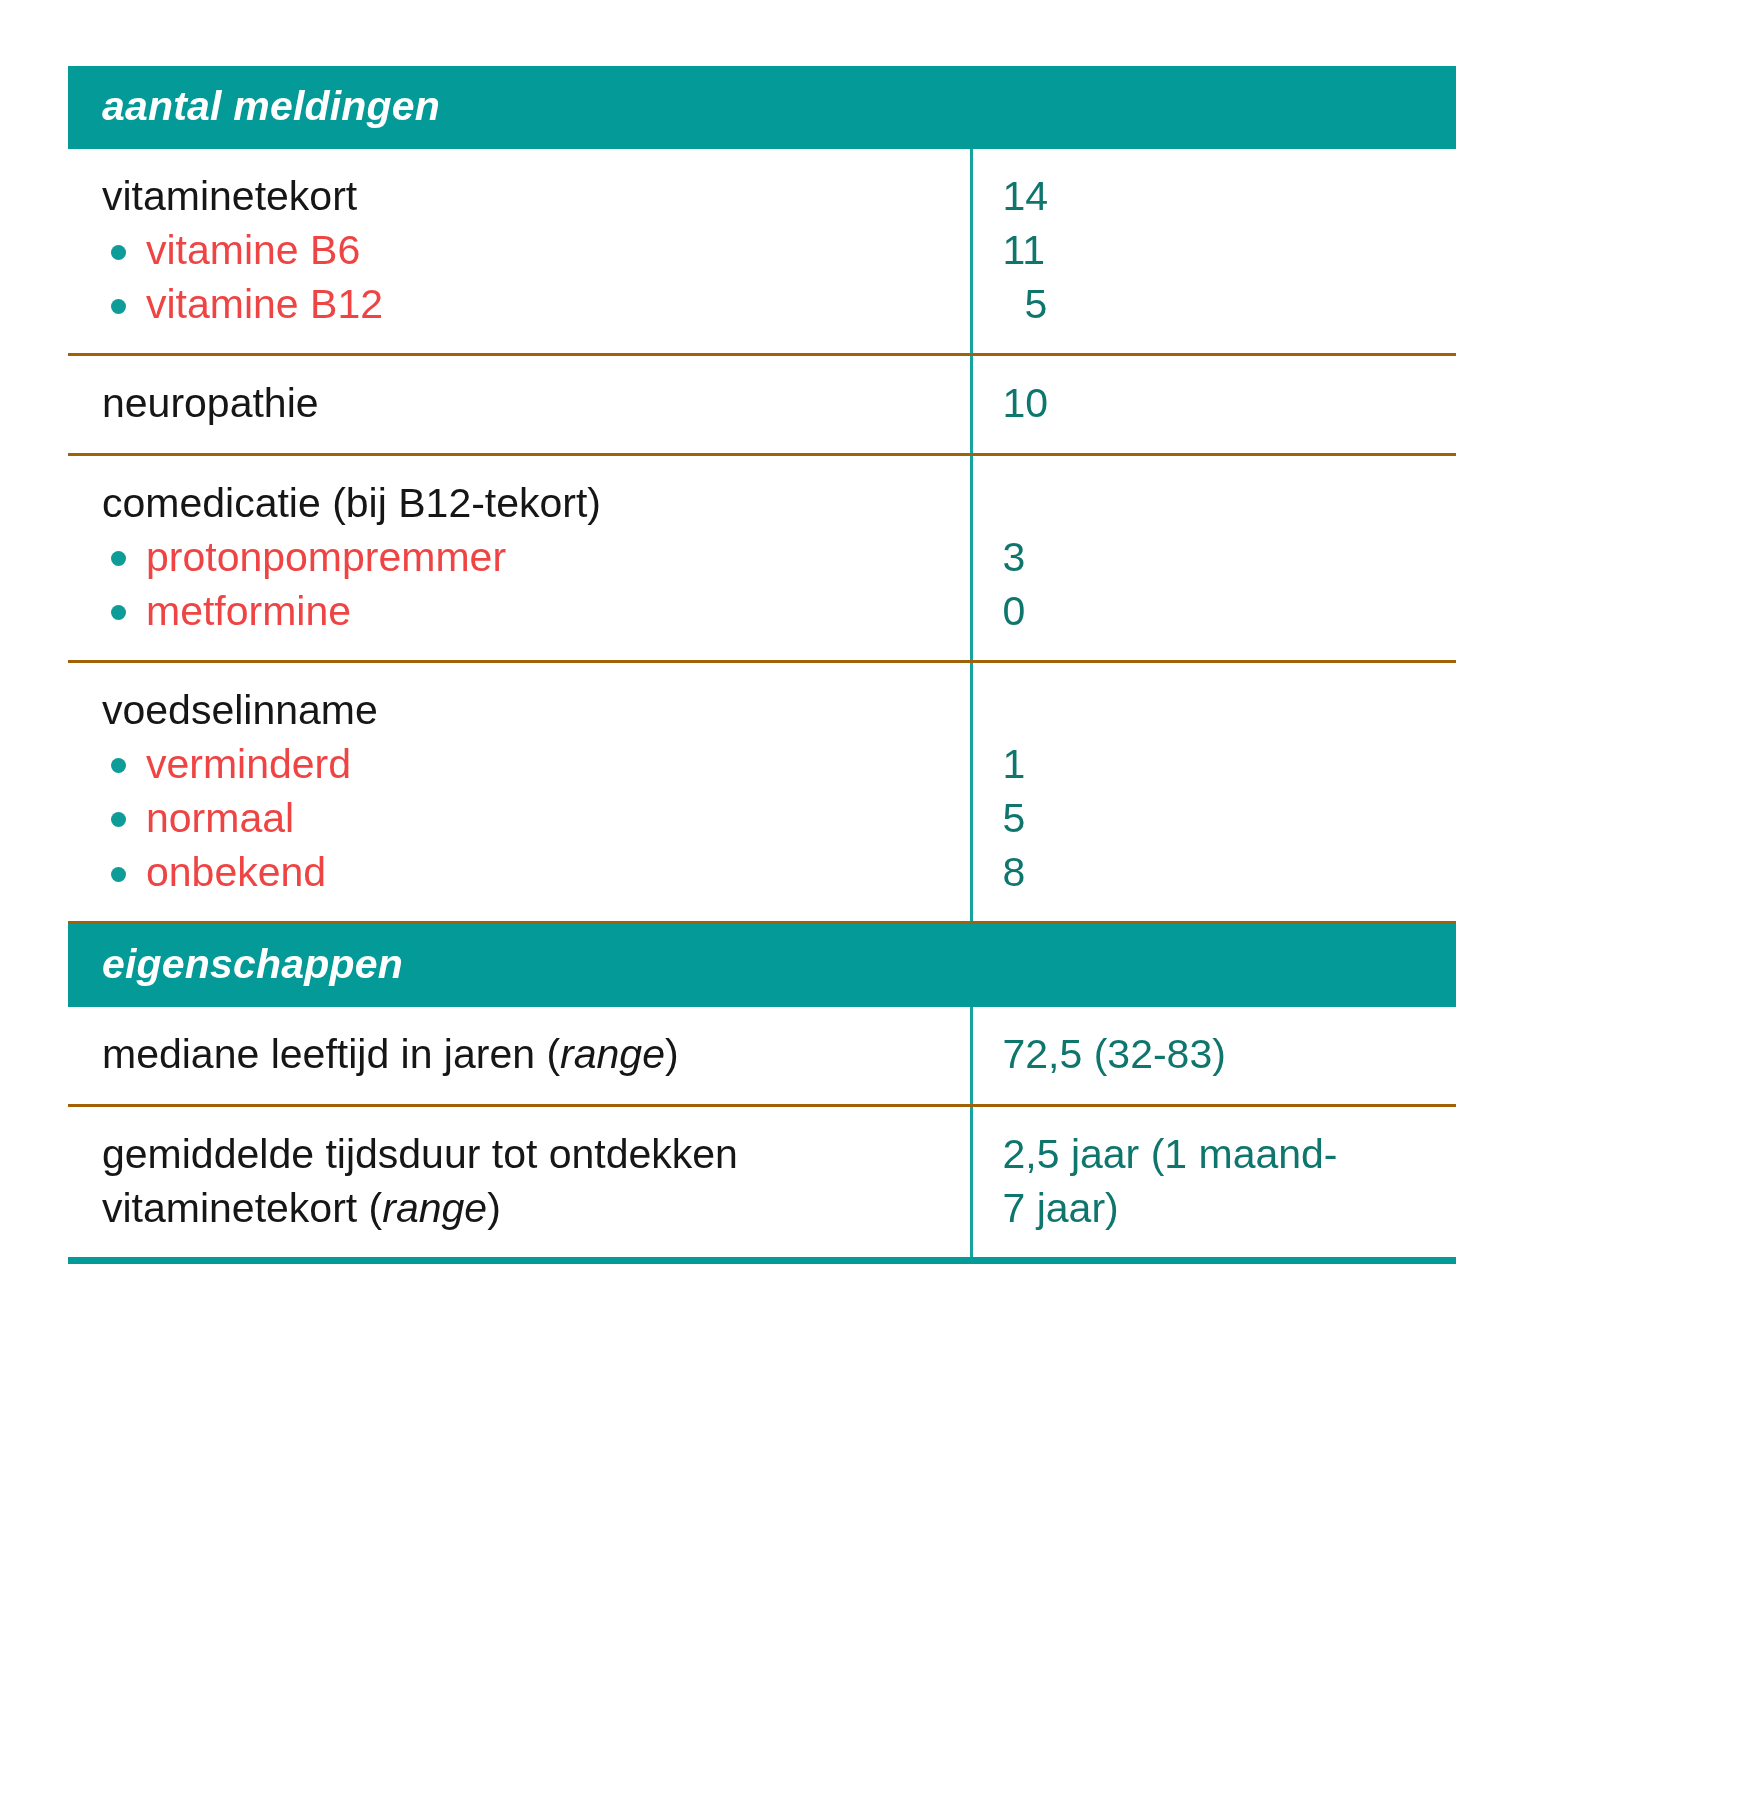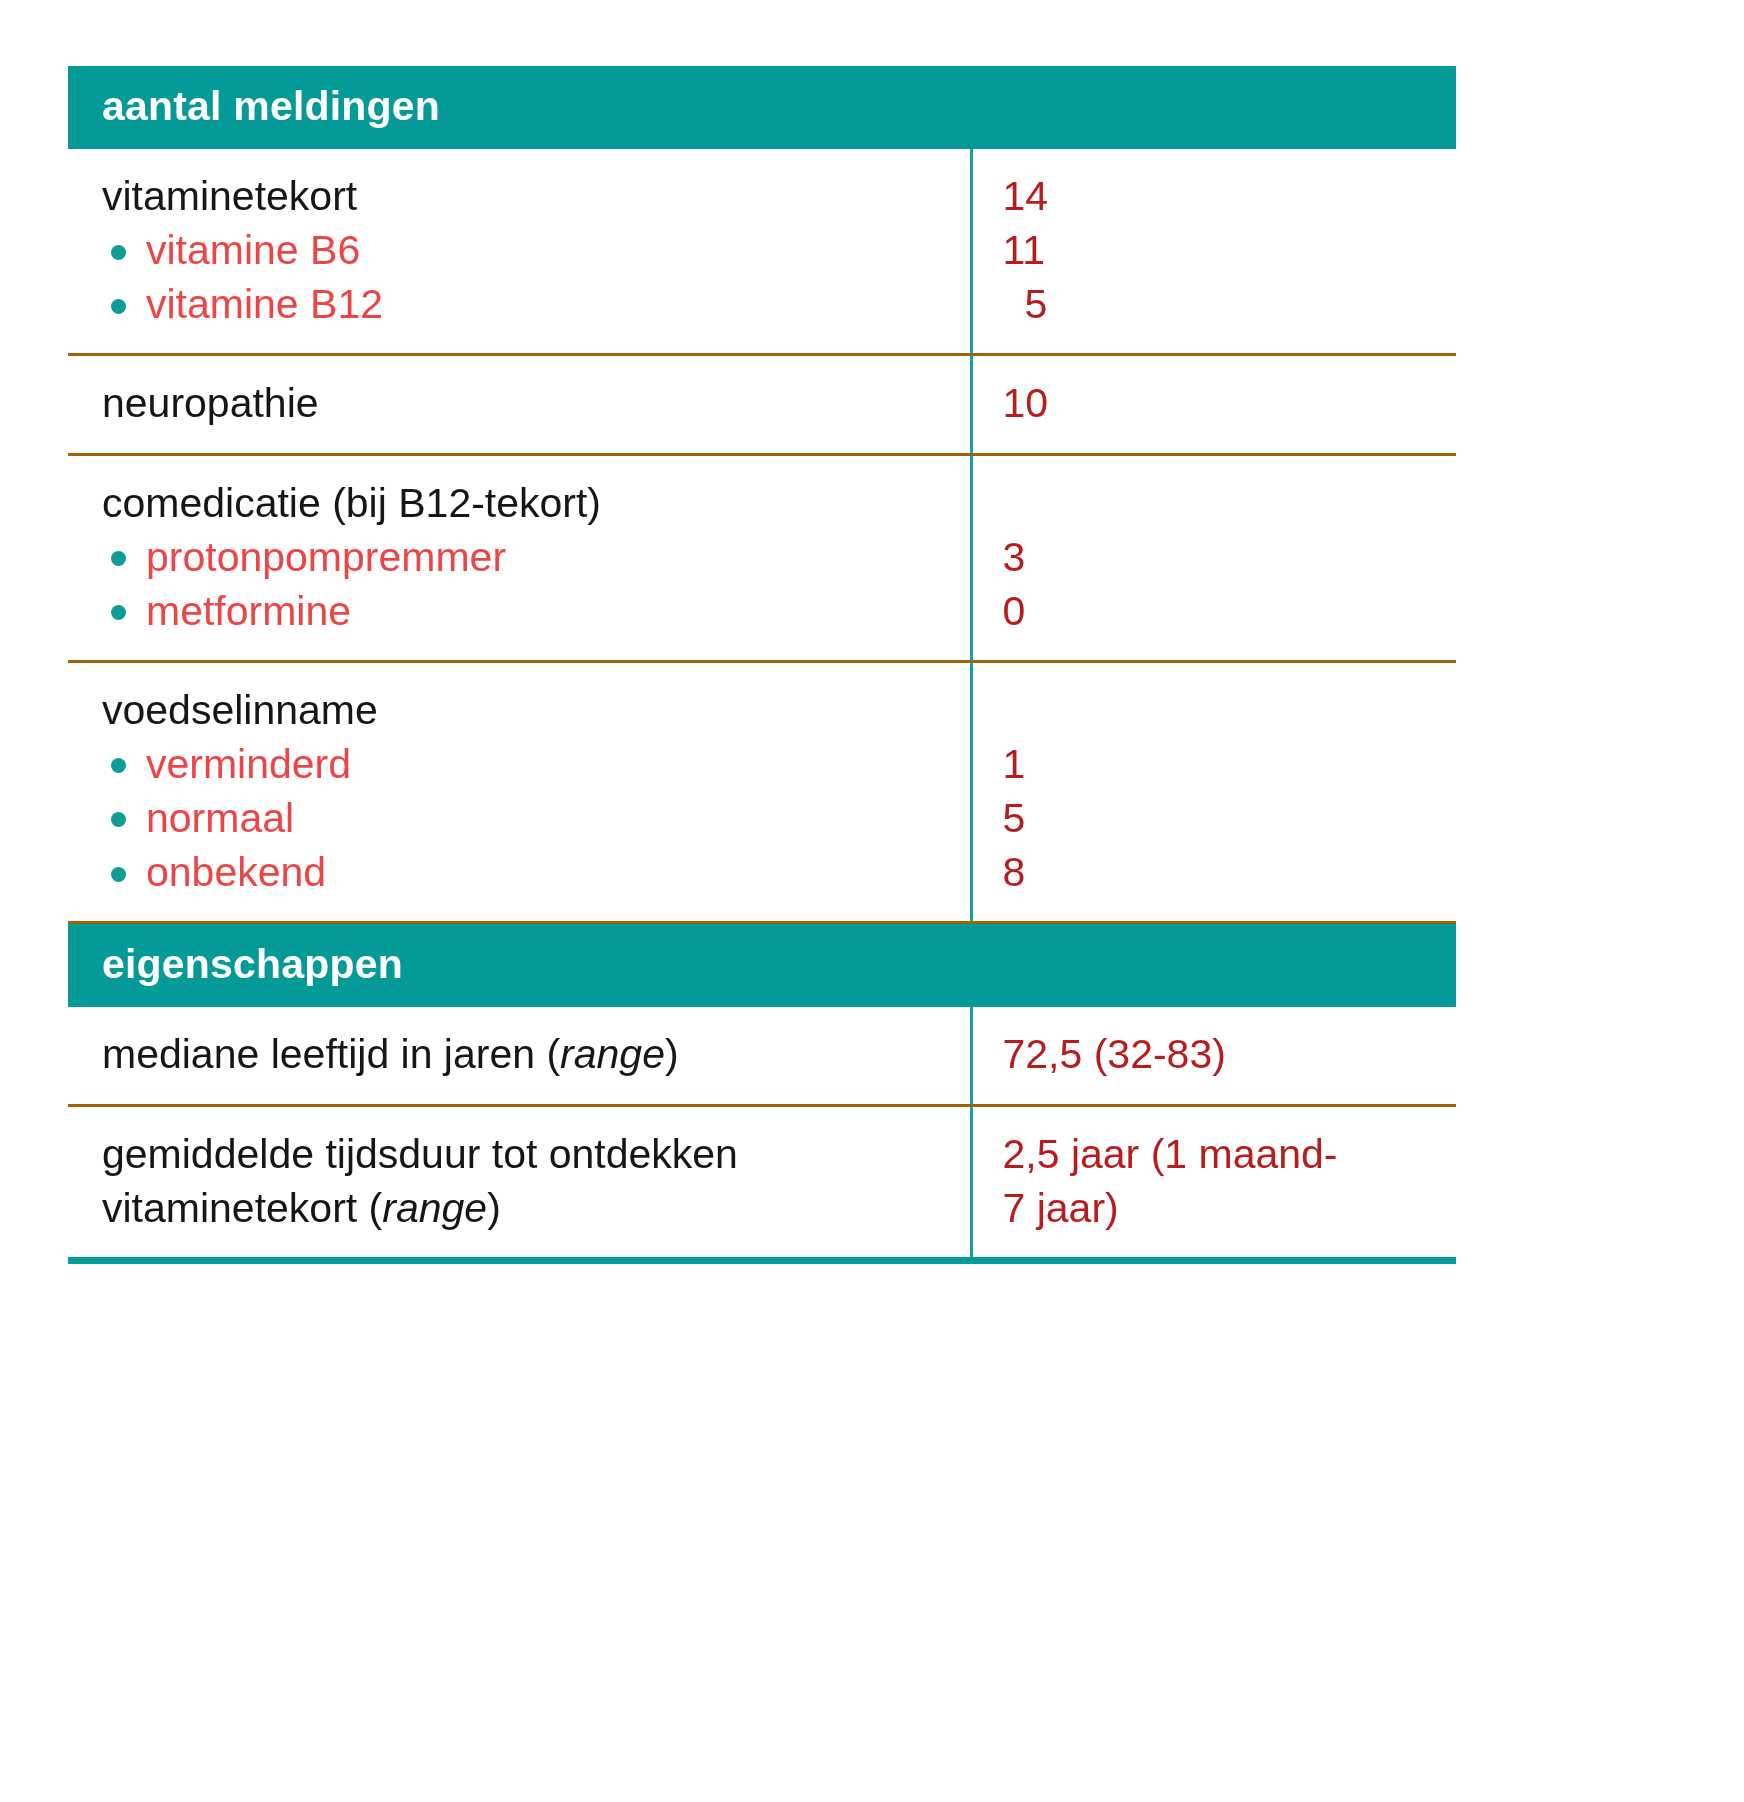--- a/index.html
+++ b/index.html
@@ -41,20 +41,21 @@
   
   tr.section-head td {
     background: #049A98;
     color: #ffffff;
     font-size: 41px;
     font-weight: 700;
     letter-spacing: 0.2px;
     padding: 18px 0 20px 34px;
     border: none;
     line-height: 1.1;
+    font-style: italic;
   }
 
   
   tr.body-row > td {
     border-bottom: 3px solid #a16207;
     vertical-align: top;
     padding: 0;
   }
   tr.body-row > td.label-cell {
     padding: 20px 18px 22px 34px;
@@ -96,21 +97,21 @@
     top: 0.52em;
     width: 15px;
     height: 15px;
     border-radius: 50%;
     background: #0E9C98;
   }
 
   .val-line {
     font-size: 41px;
     line-height: 1.32;
-    color: #b91c1c;
+    color: #0f766e;
     white-space: nowrap;
   }
   .val-line.indent-1 {
     padding-left: 22px;
   }
   .val-spacer {
     font-size: 41px;
     line-height: 1.32;
     visibility: hidden;
   }

